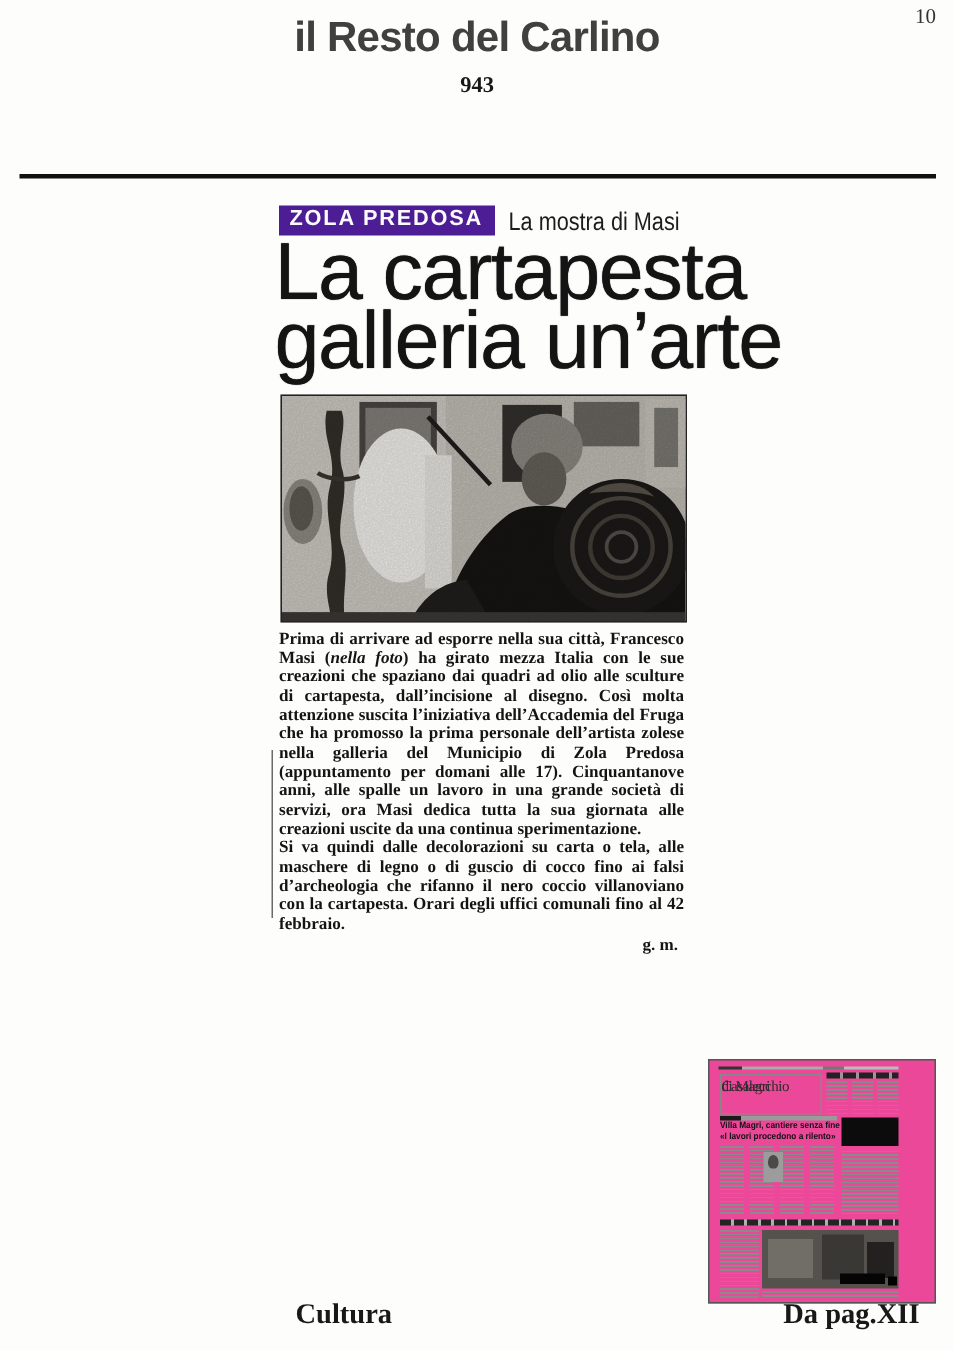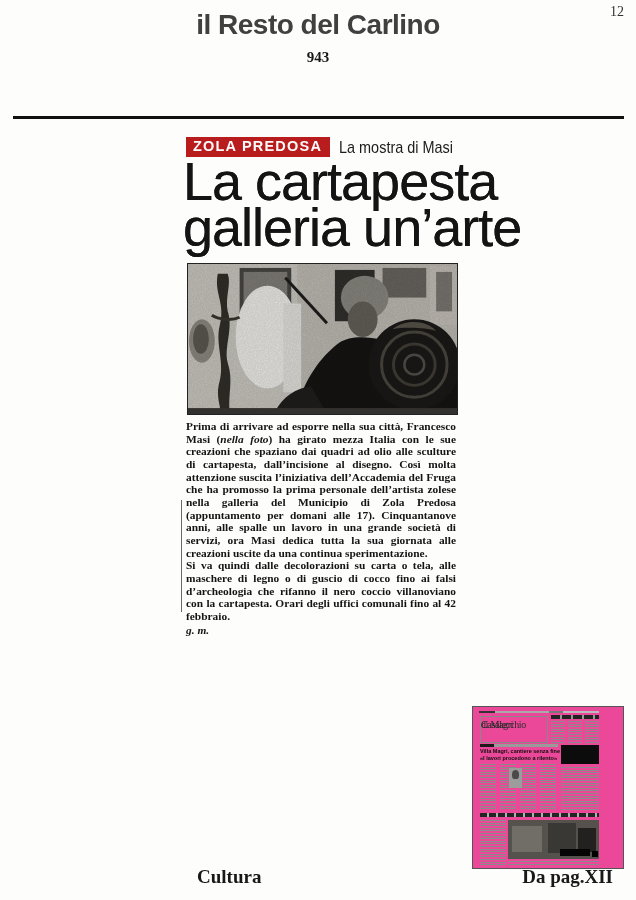--- a/index.html
+++ b/index.html
@@ -15,21 +15,21 @@
   .masthead{
     margin-top:9px; font-family:"Liberation Sans", sans-serif;
     font-size:28px; font-weight:bold; letter-spacing:-0.5px; color:#404040;
   }
   .edition{margin-top:8px; font-size:15px; font-weight:bold;}
   .head-rule{position:absolute; top:116px; left:13px; width:611px; height:3px; background:#111;}
 
   
   .kicker-row{position:absolute; left:186px; top:137px; display:flex; align-items:flex-end;}
   .kicker-box{
-    background:#b91c1c; color:#fbfbfb; font-family:"Liberation Sans", sans-serif;
+    background:#4c1d95; color:#fbfbfb; font-family:"Liberation Sans", sans-serif;
     font-weight:bold; font-size:14.5px; letter-spacing:1.2px;
     padding:2px 8px 3px 7px; height:15px; line-height:15px; white-space:nowrap;
   }
   .kicker-note{
     font-family:"Liberation Sans", sans-serif; font-size:17px; color:#1c1c1c;
     transform:scaleX(.85); transform-origin:left bottom;
     margin-left:9px; white-space:nowrap; line-height:19px;
   }
   .headline{
     position:absolute; left:183px; top:158px;
@@ -41,21 +41,21 @@
     border:1px solid #222; box-sizing:border-box; background:#b9b5ae;
   }
   .photo-wrap svg{display:block; width:100%; height:100%;}
   .body-copy{
     position:absolute; left:186px; top:420px; width:270px;
     font-size:11.4px; line-height:12.65px; font-weight:bold; text-align:justify;
     color:#141414;
   }
   .body-copy p{margin:0;}
   .italic{font-style:italic;}
-  .signature{display:block; text-align:left; font-style:italic; font-weight:bold; margin-top:1px; padding-right:4px;}
+  .signature{display:block; text-align:right; font-weight:bold; margin-top:1px; padding-right:4px;}
   .col-rule{position:absolute; left:181px; top:500px; width:1px; height:112px; background:#6a6a6a;}
 
   
   .footer-section{position:absolute; left:197px; top:866px; font-size:19px; font-weight:bold;}
   .footer-frompage{position:absolute; right:23px; top:866px; font-size:19px; font-weight:bold;}
 
   
   .thumb{
     position:absolute; left:472px; top:706px; width:152px; height:163px;
     background:#ec4899; border:1px solid #555; box-sizing:border-box;
@@ -101,21 +101,21 @@
   .t-capright{left:84px; top:31px; width:6px; height:6px; background:#000;}
   .t-under{left:35px; top:154px; width:91px; height:4px;}
 
   .u{user-select:none;}
 </style>
 </head>
 <body>
 
 <div class="page u">
 
-  <div class="page-number">12</div>
+  <div class="page-number">10</div>
   <div class="scan-header">
     <div class="masthead">il Resto del Carlino</div>
     <div class="edition">943</div>
   </div>
   <div class="head-rule"></div>
 
   <div class="kicker-row">
     <span class="kicker-box">ZOLA PREDOSA</span>
     <span class="kicker-note">La mostra di Masi</span>
   </div>

